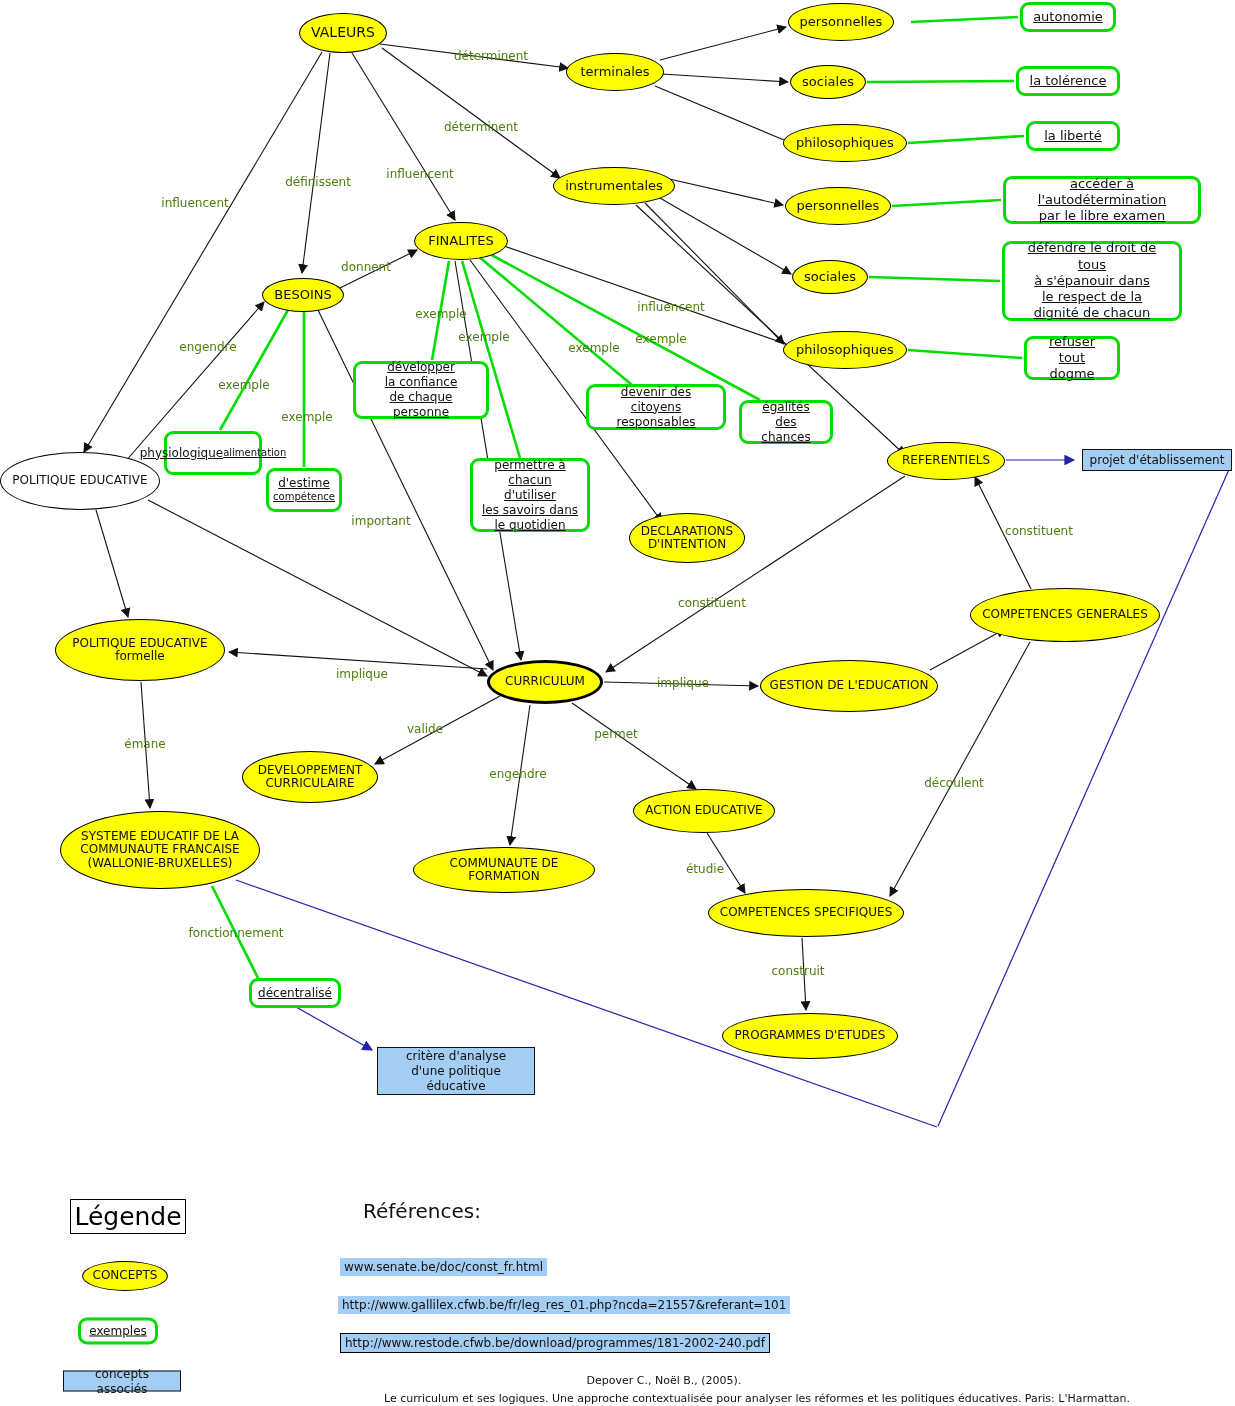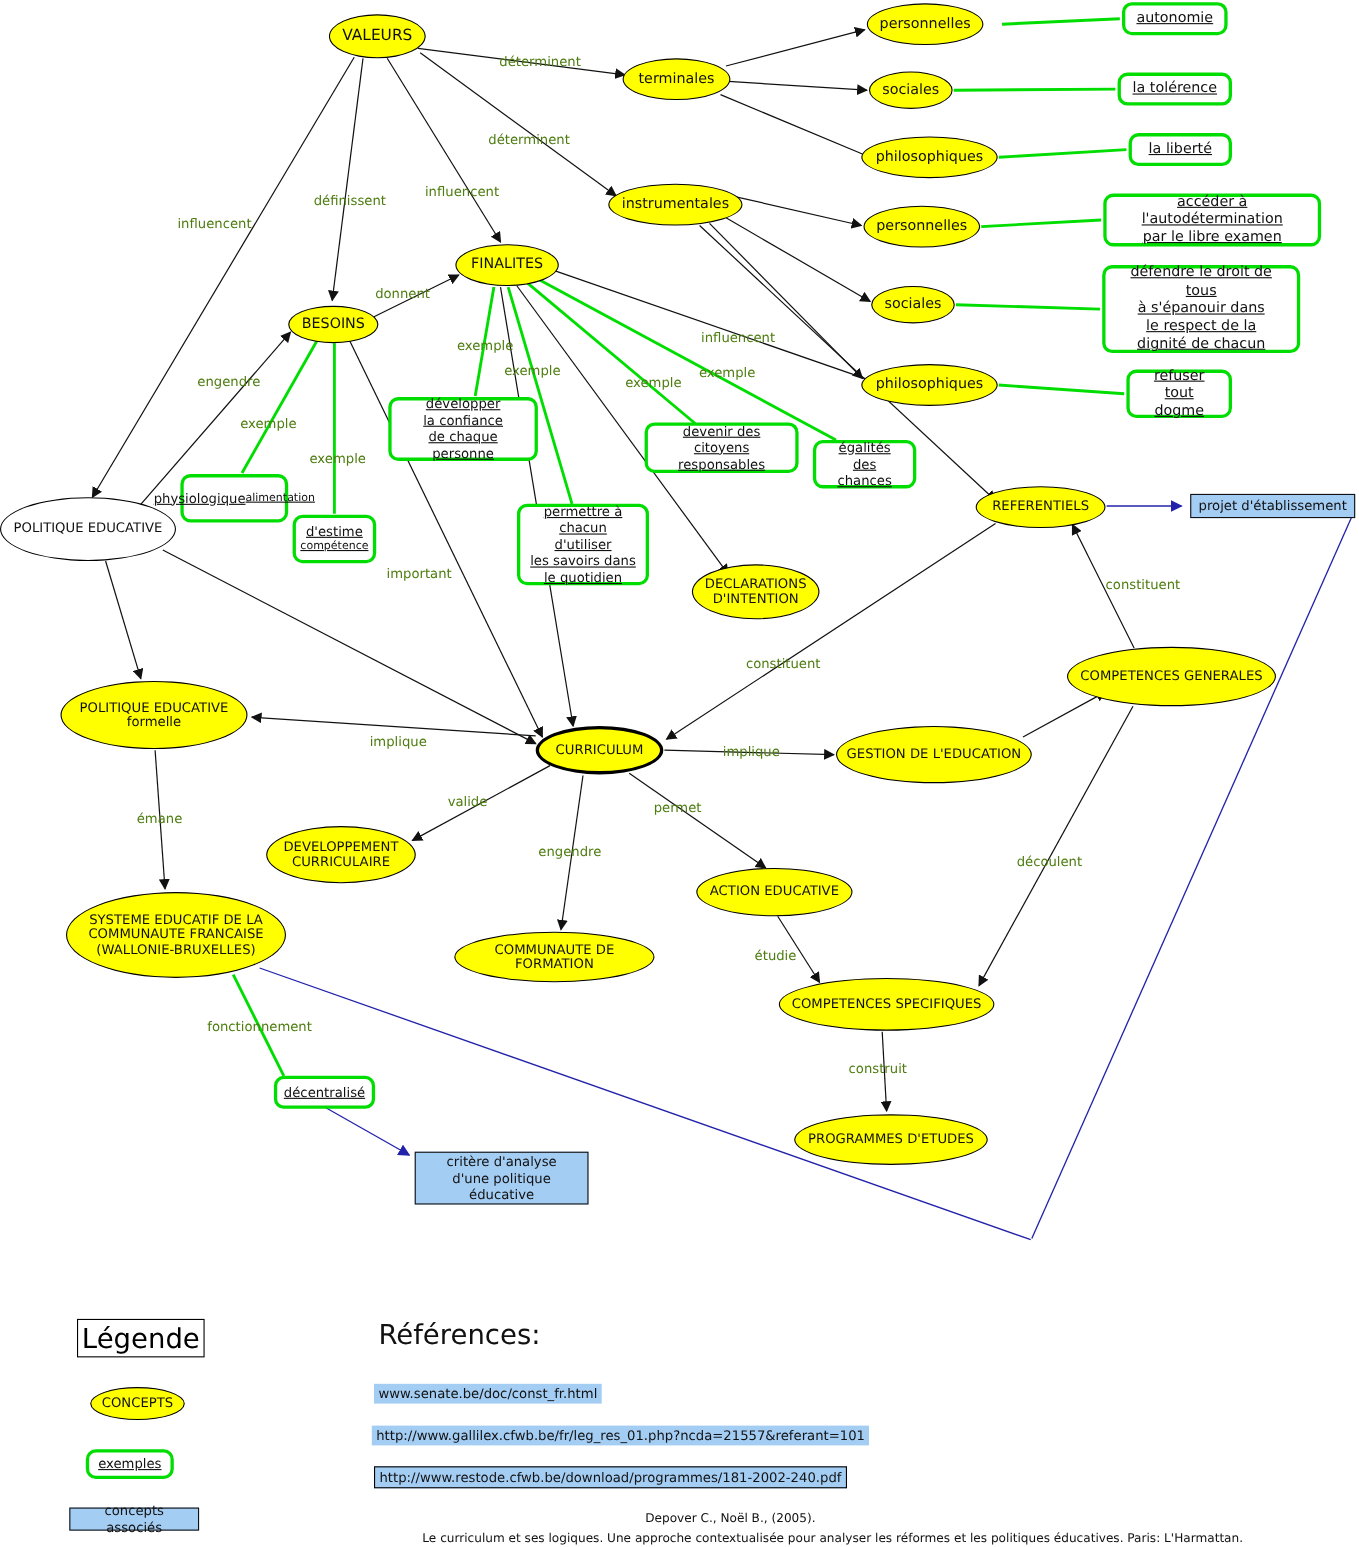--- a/index.html
+++ b/index.html
@@ -282,21 +282,21 @@
   <div class="node concept" style="left:125px;top:1276px;width:86px;height:30px;font-size:12px">
     <span>CONCEPTS</span>
   </div>
   <div class="node example" style="left:118px;top:1331px;width:80px;height:27px;font-size:12px">
     <span>exemples</span>
   </div>
   <div class="node assoc" style="left:122px;top:1381px;width:118px;height:21px;font-size:12px">
     <span>concepts associés</span>
   </div>
 
-  <div class="static-text" style="left:344px;top:1199px;font-size:25px">
+  <div class="static-text" style="left:363px;top:1199px;font-size:20px">
     <span>Références:</span>
   </div>
   <div class="ref-link" style="left:340px;top:1258px;font-size:12px">
     <span>www.senate.be/doc/const_fr.html</span>
   </div>
   <div class="ref-link" style="left:338px;top:1296px;font-size:12px">
     <span>http://www.gallilex.cfwb.be/fr/leg_res_01.php?ncda=21557&amp;referant=101</span>
   </div>
   <div class="ref-link boxed" style="left:340px;top:1333px;font-size:12px">
     <span>http://www.restode.cfwb.be/download/programmes/181-2002-240.pdf</span>

